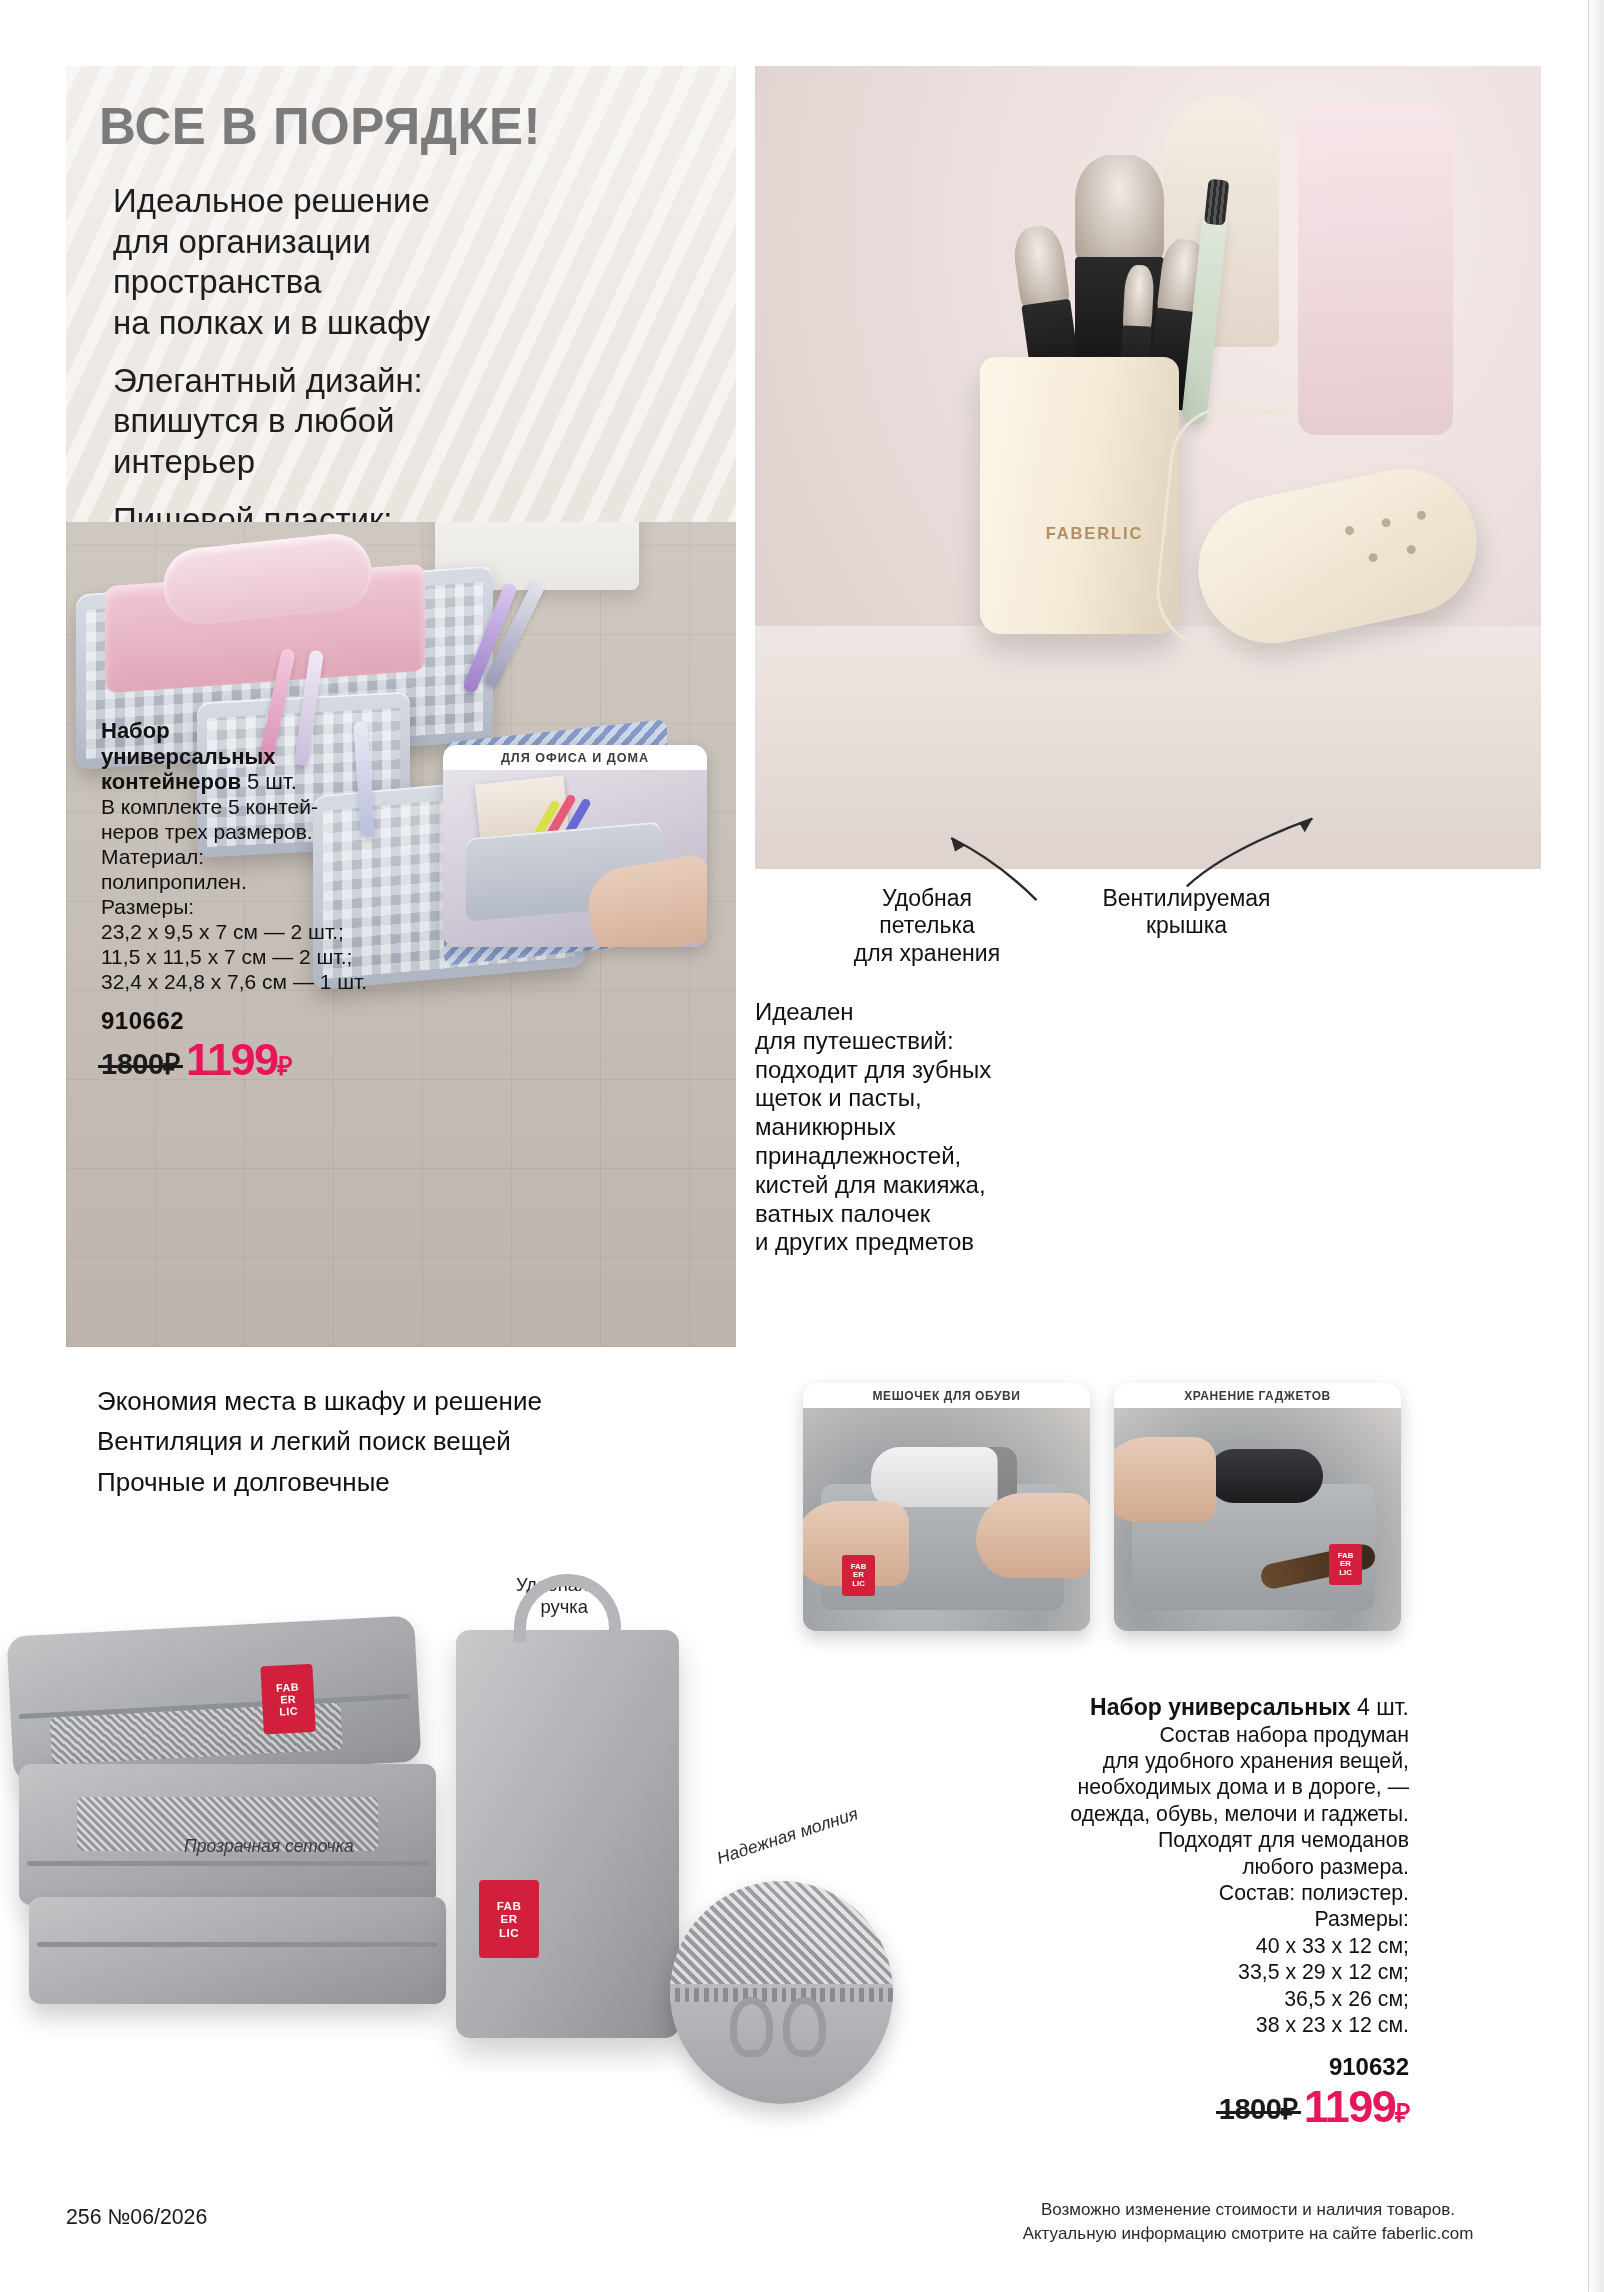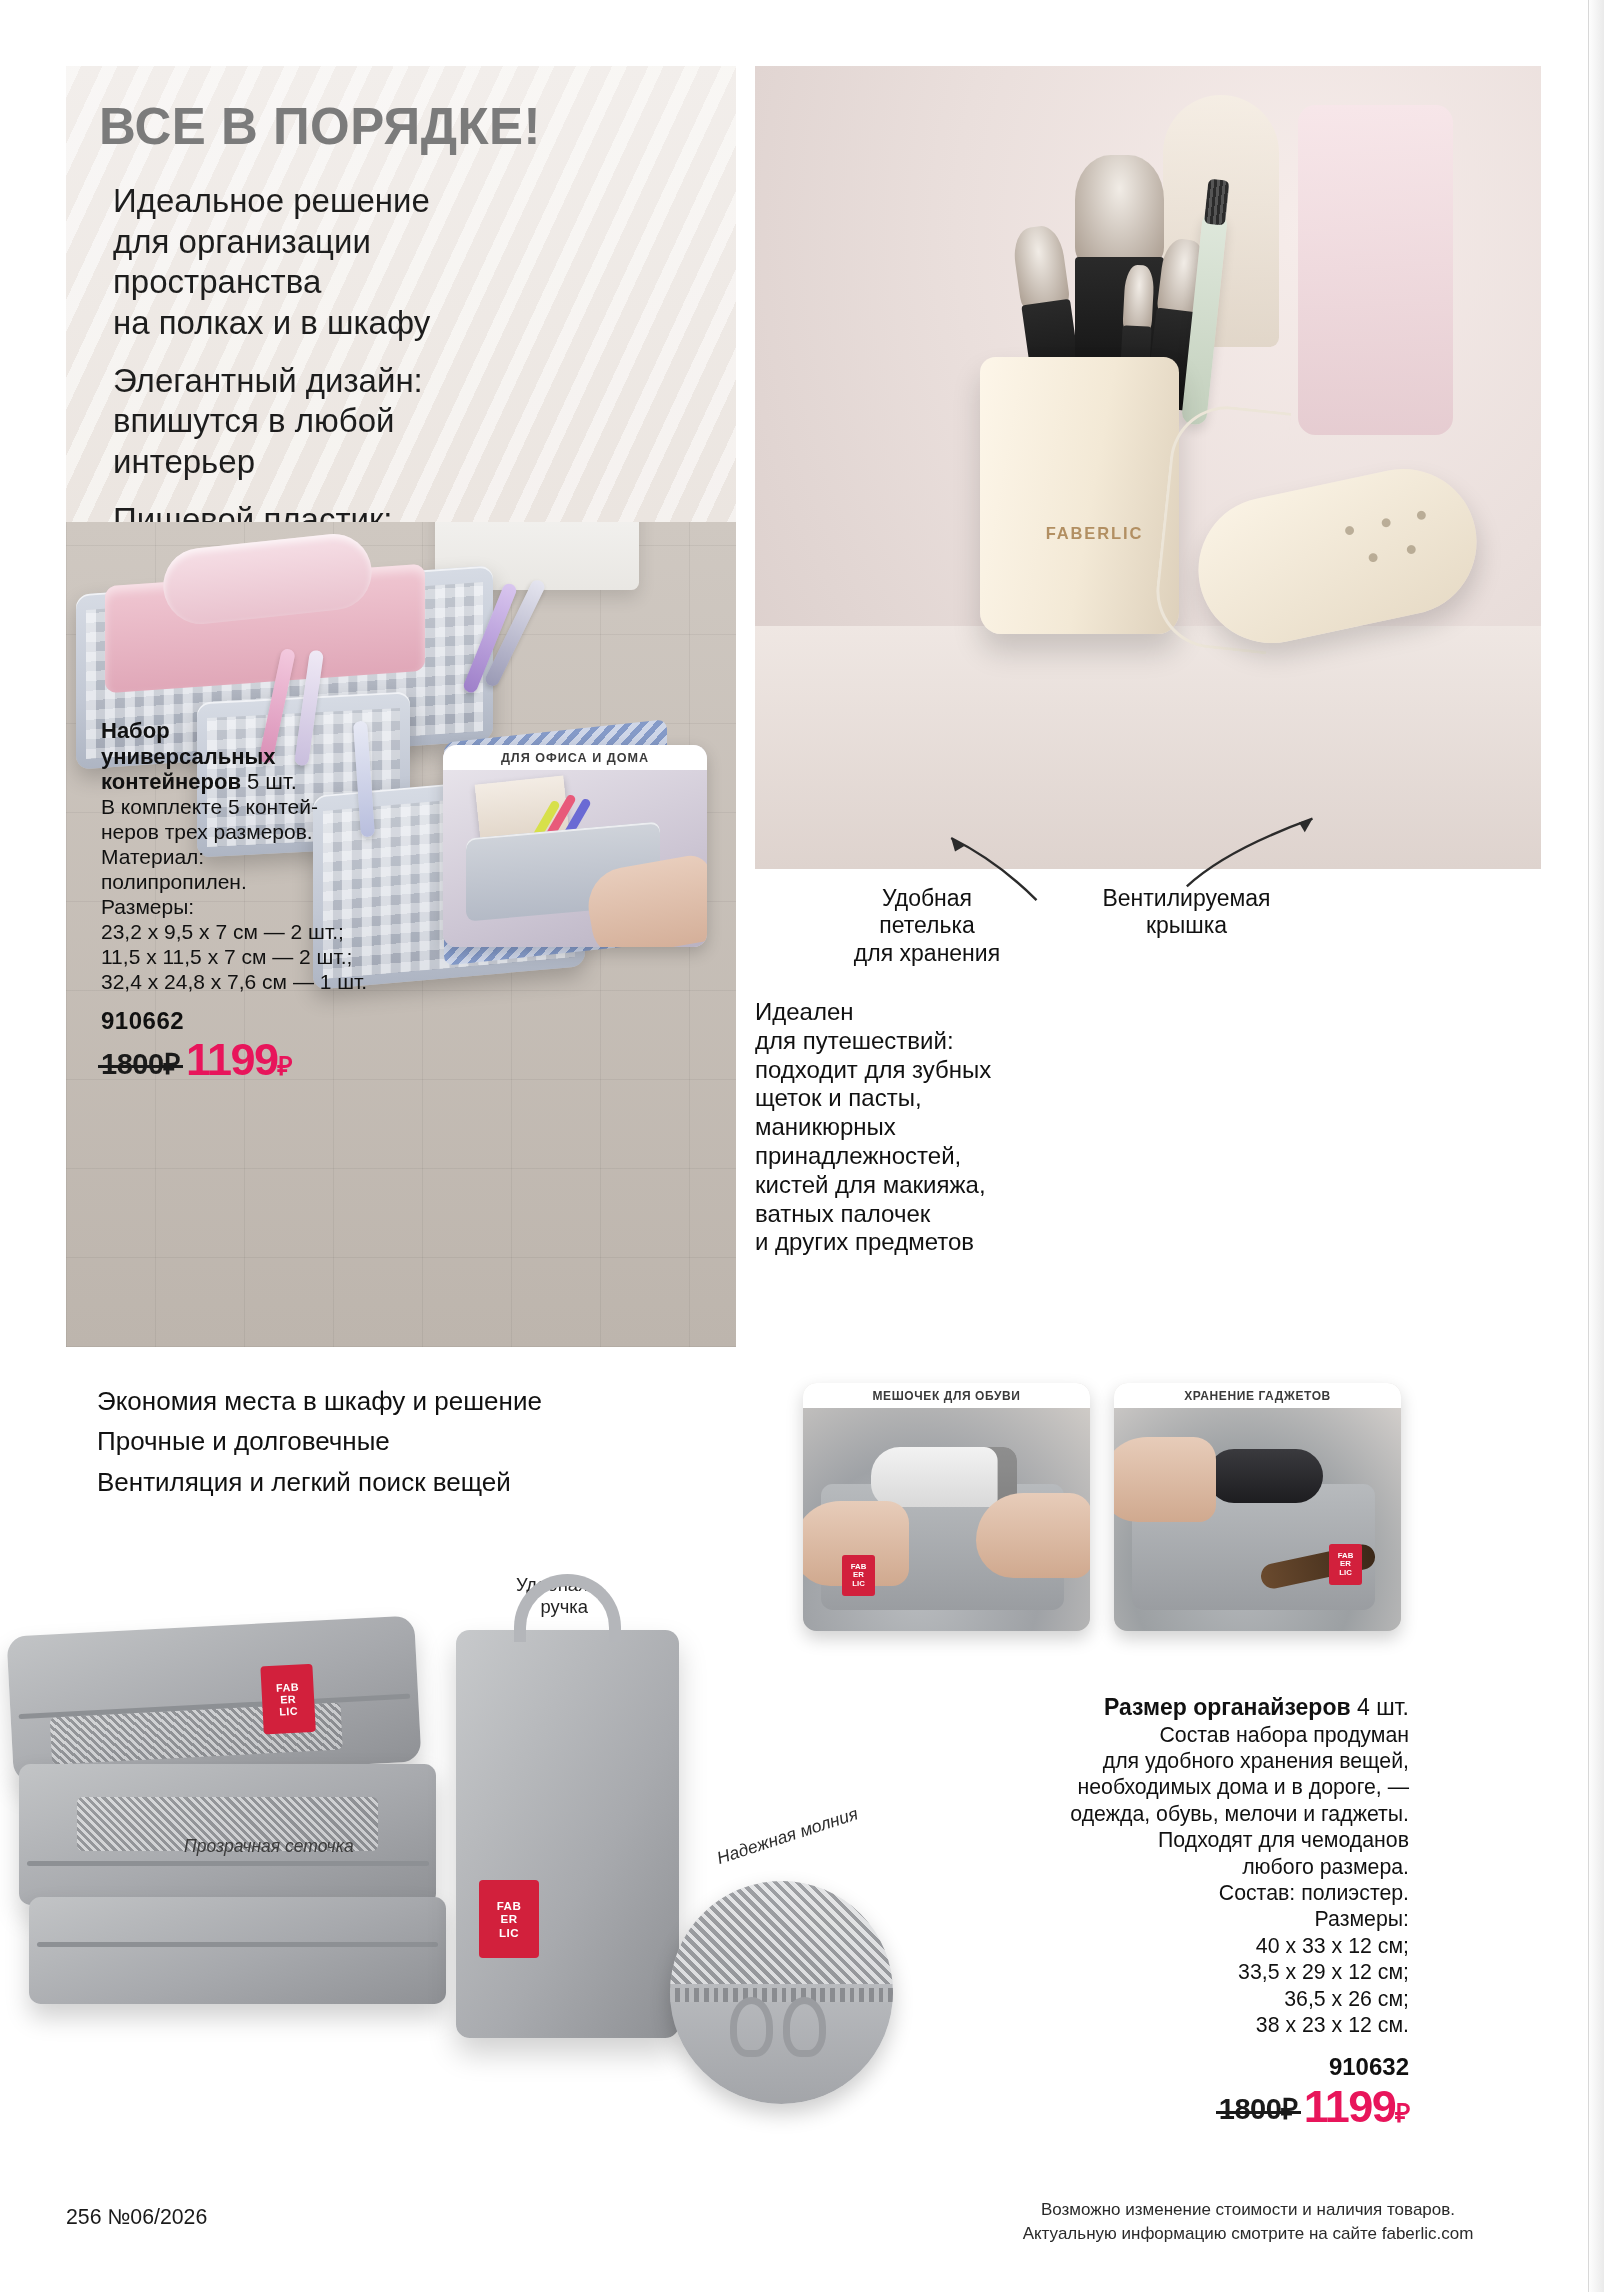--- a/index.html
+++ b/index.html
@@ -513,22 +513,22 @@
 маникюрных
 принадлежностей,
 кистей для макияжа,
 ватных палочек
 и других предметов</div>
 
   </div>
 
   <div class="bottom-bullets">
     <div>Экономия места в шкафу и решение</div>
+    <div>Вентиляция и легкий поиск вещей</div>
     <div>Прочные и долговечные</div>
-    <div>Вентиляция и легкий поиск вещей</div>
   </div>
 
   <div class="thumb t1">
     <div class="cap2">МЕШОЧЕК ДЛЯ ОБУВИ</div>
     <div class="body">
       <div class="t-bagshape"></div>
       <div class="t-shoe"></div>
       <div class="t-hand" style="left:-9.7px; top:93px;"></div>
       <div class="t-hand" style="left:173px; top:85px;"></div>
       <div class="t-tag" style="left:39px; top:147px; white-space:pre-line">FAB
@@ -586,21 +586,21 @@
     <div class="zip-circle">
       <div class="mesh2"></div>
       <div class="teeth"></div>
       <div class="pull"></div>
       <div class="pull2"></div>
     </div>
   </div>
 
   <div class="prod-bottom">
     <div class="ttl">
-      <span>Размер органайзеров</span><span style="font-weight:normal"> 4 шт.</span>
+      <span>Набор универсальных</span><span style="font-weight:normal"> 4 шт.</span>
     </div>
     <div style="white-space:pre-line">Состав набора продуман
 для удобного хранения вещей,
 необходимых дома и в дороге, —
 одежда, обувь, мелочи и гаджеты.
 Подходят для чемоданов
 любого размера.
 Состав: полиэстер.
 Размеры:
 40 x 33 x 12 см;

